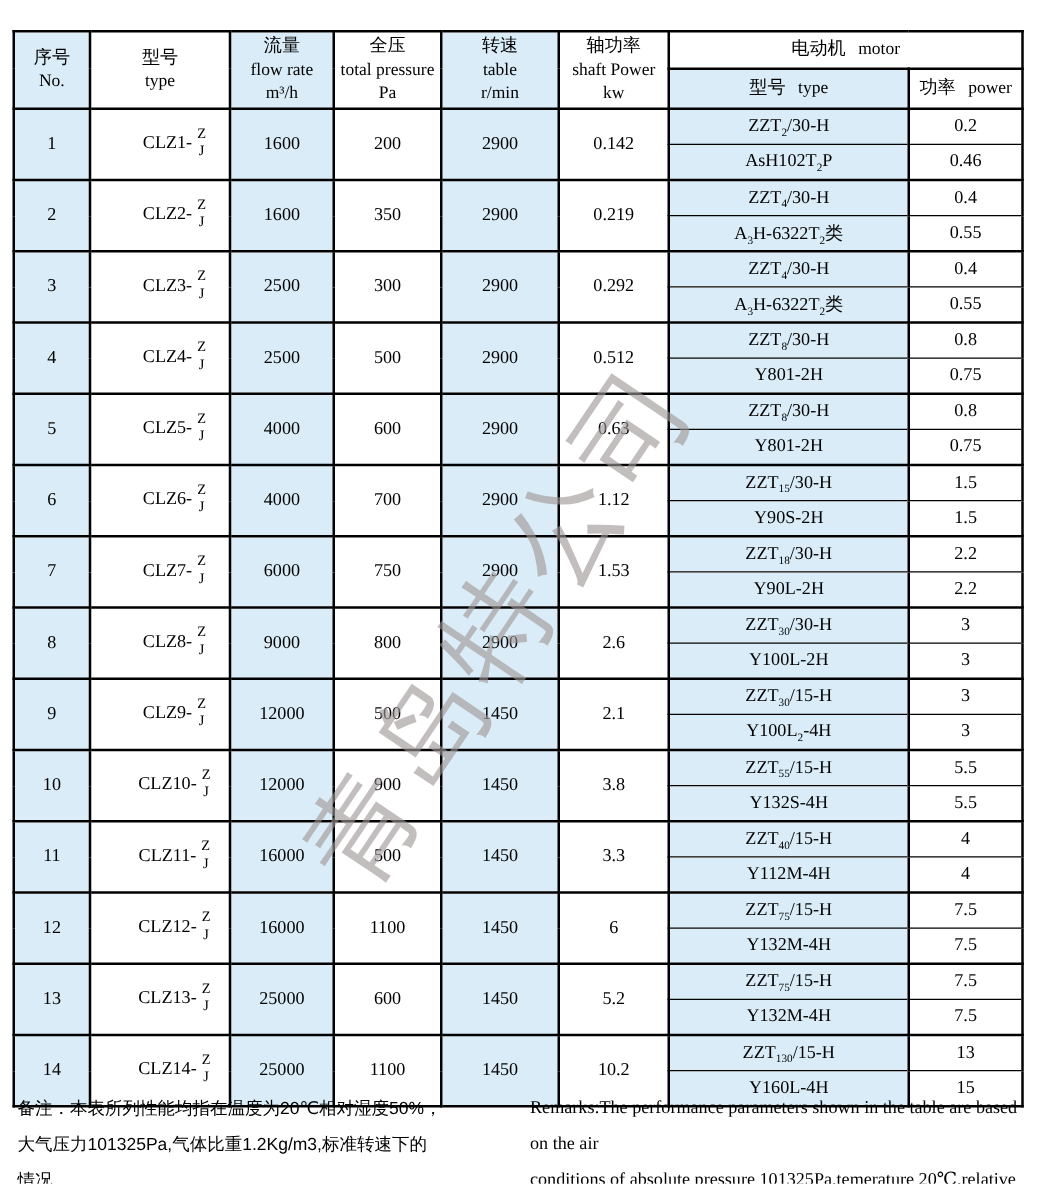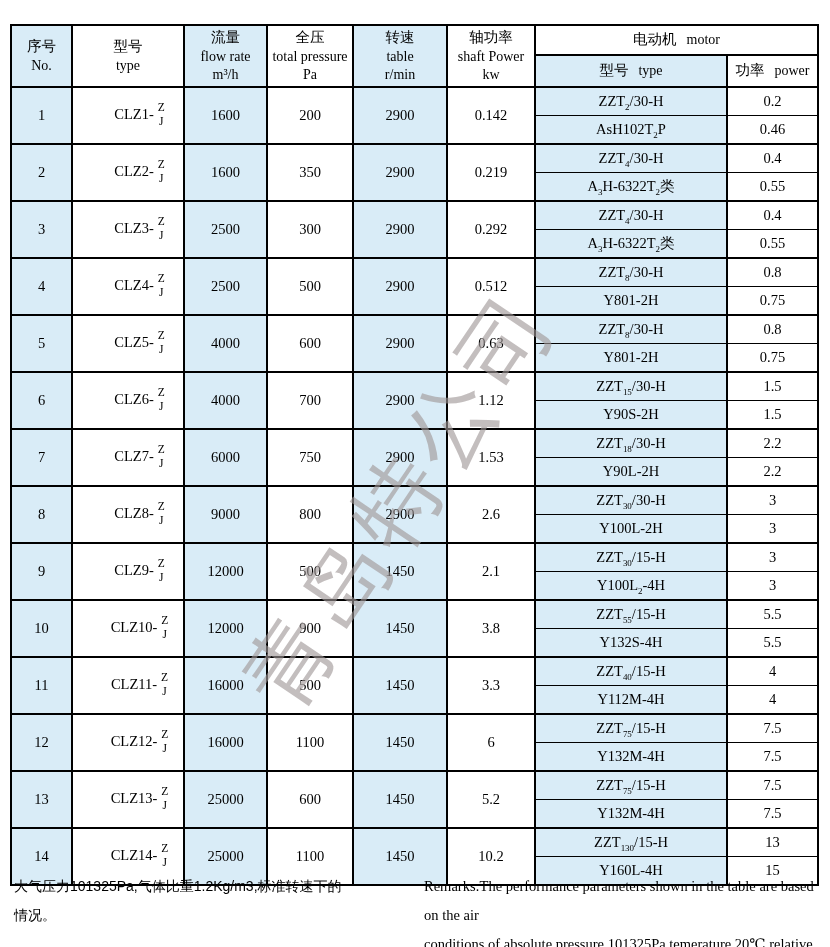--- a/index.html
+++ b/index.html
@@ -345,20 +345,21 @@
         <td class="blue">Y160L-4H</td>
         <td>15</td>
       </tr>
     </tbody>
 </table>
 
 <div id="watermark">青岛特公司</div>
 
 <div id="notes">
   <div class="note-zh">
+      <div>备注：本表所列性能均指在温度为20℃相对湿度50%，</div>
       <div>大气压力101325Pa,气体比重1.2Kg/m3,标准转速下的</div>
       <div>情况。</div>
     </div>
   <div class="note-en">
       <div>Remarks:The performance parameters shown in the table are based on the air</div>
       <div>conditions of absolute pressure 101325Pa,temerature 20℃,relative humidity50%,</div>
     </div>
 </div>
 
 </body></html>

